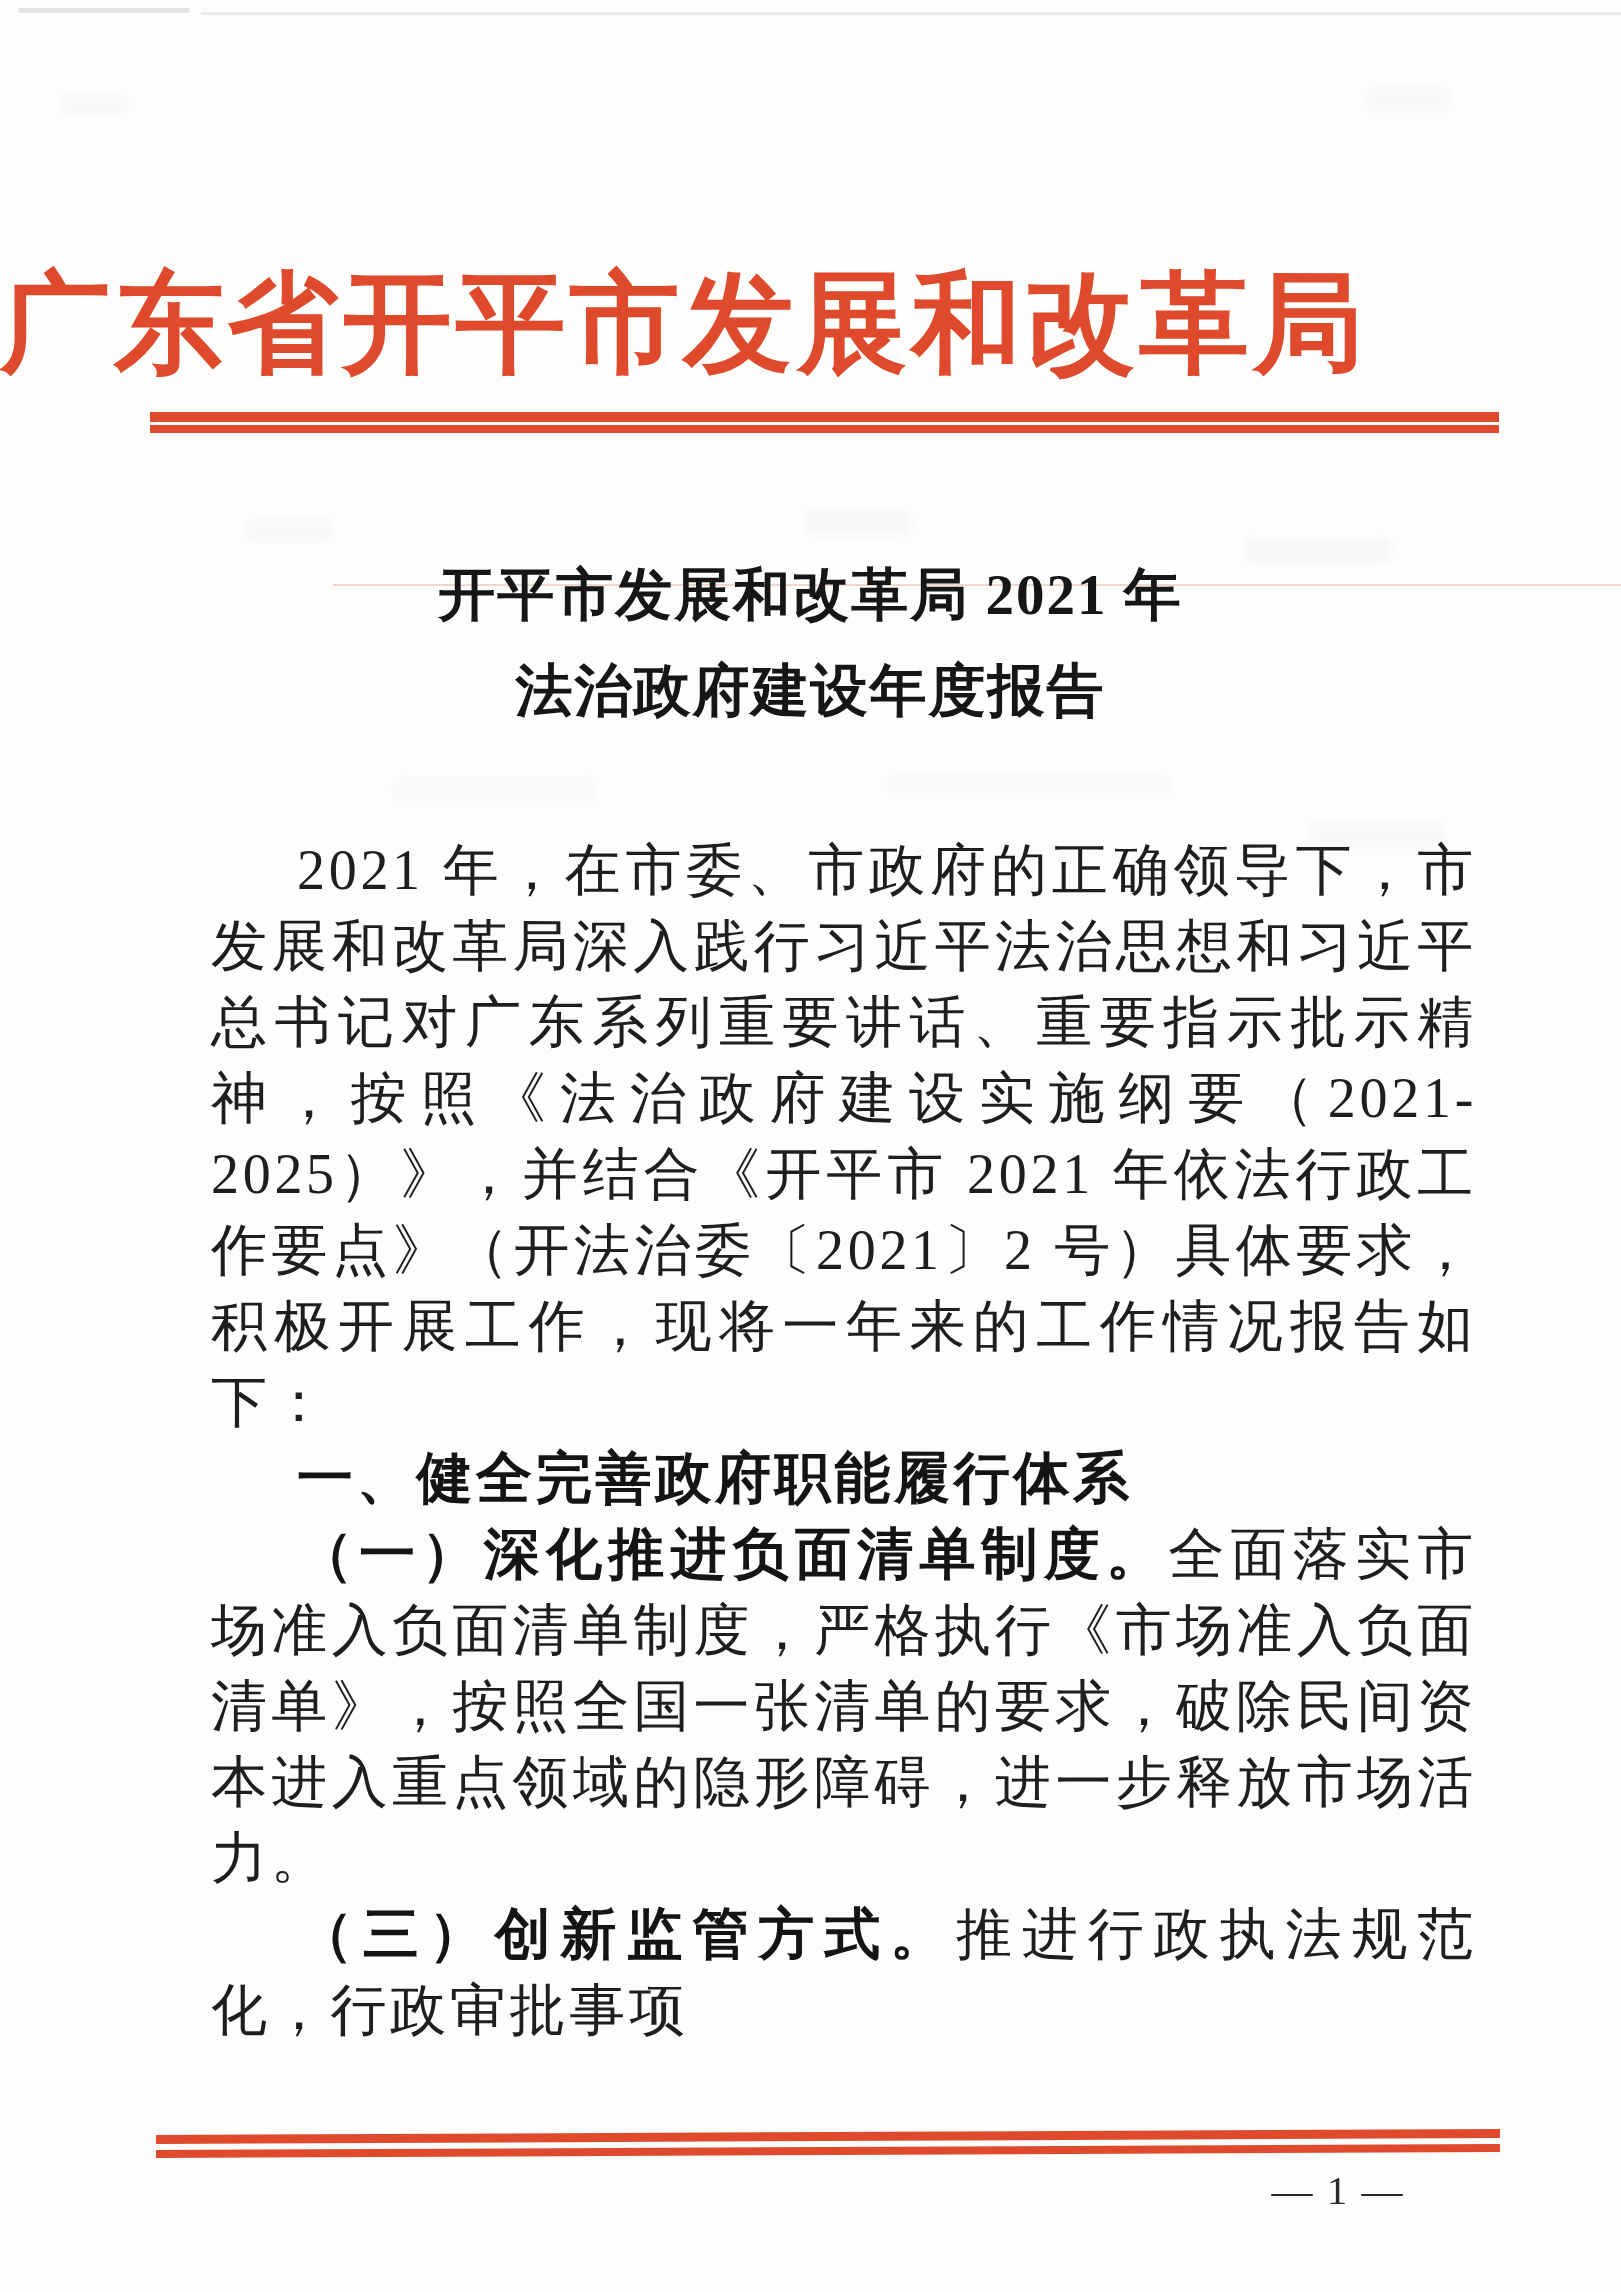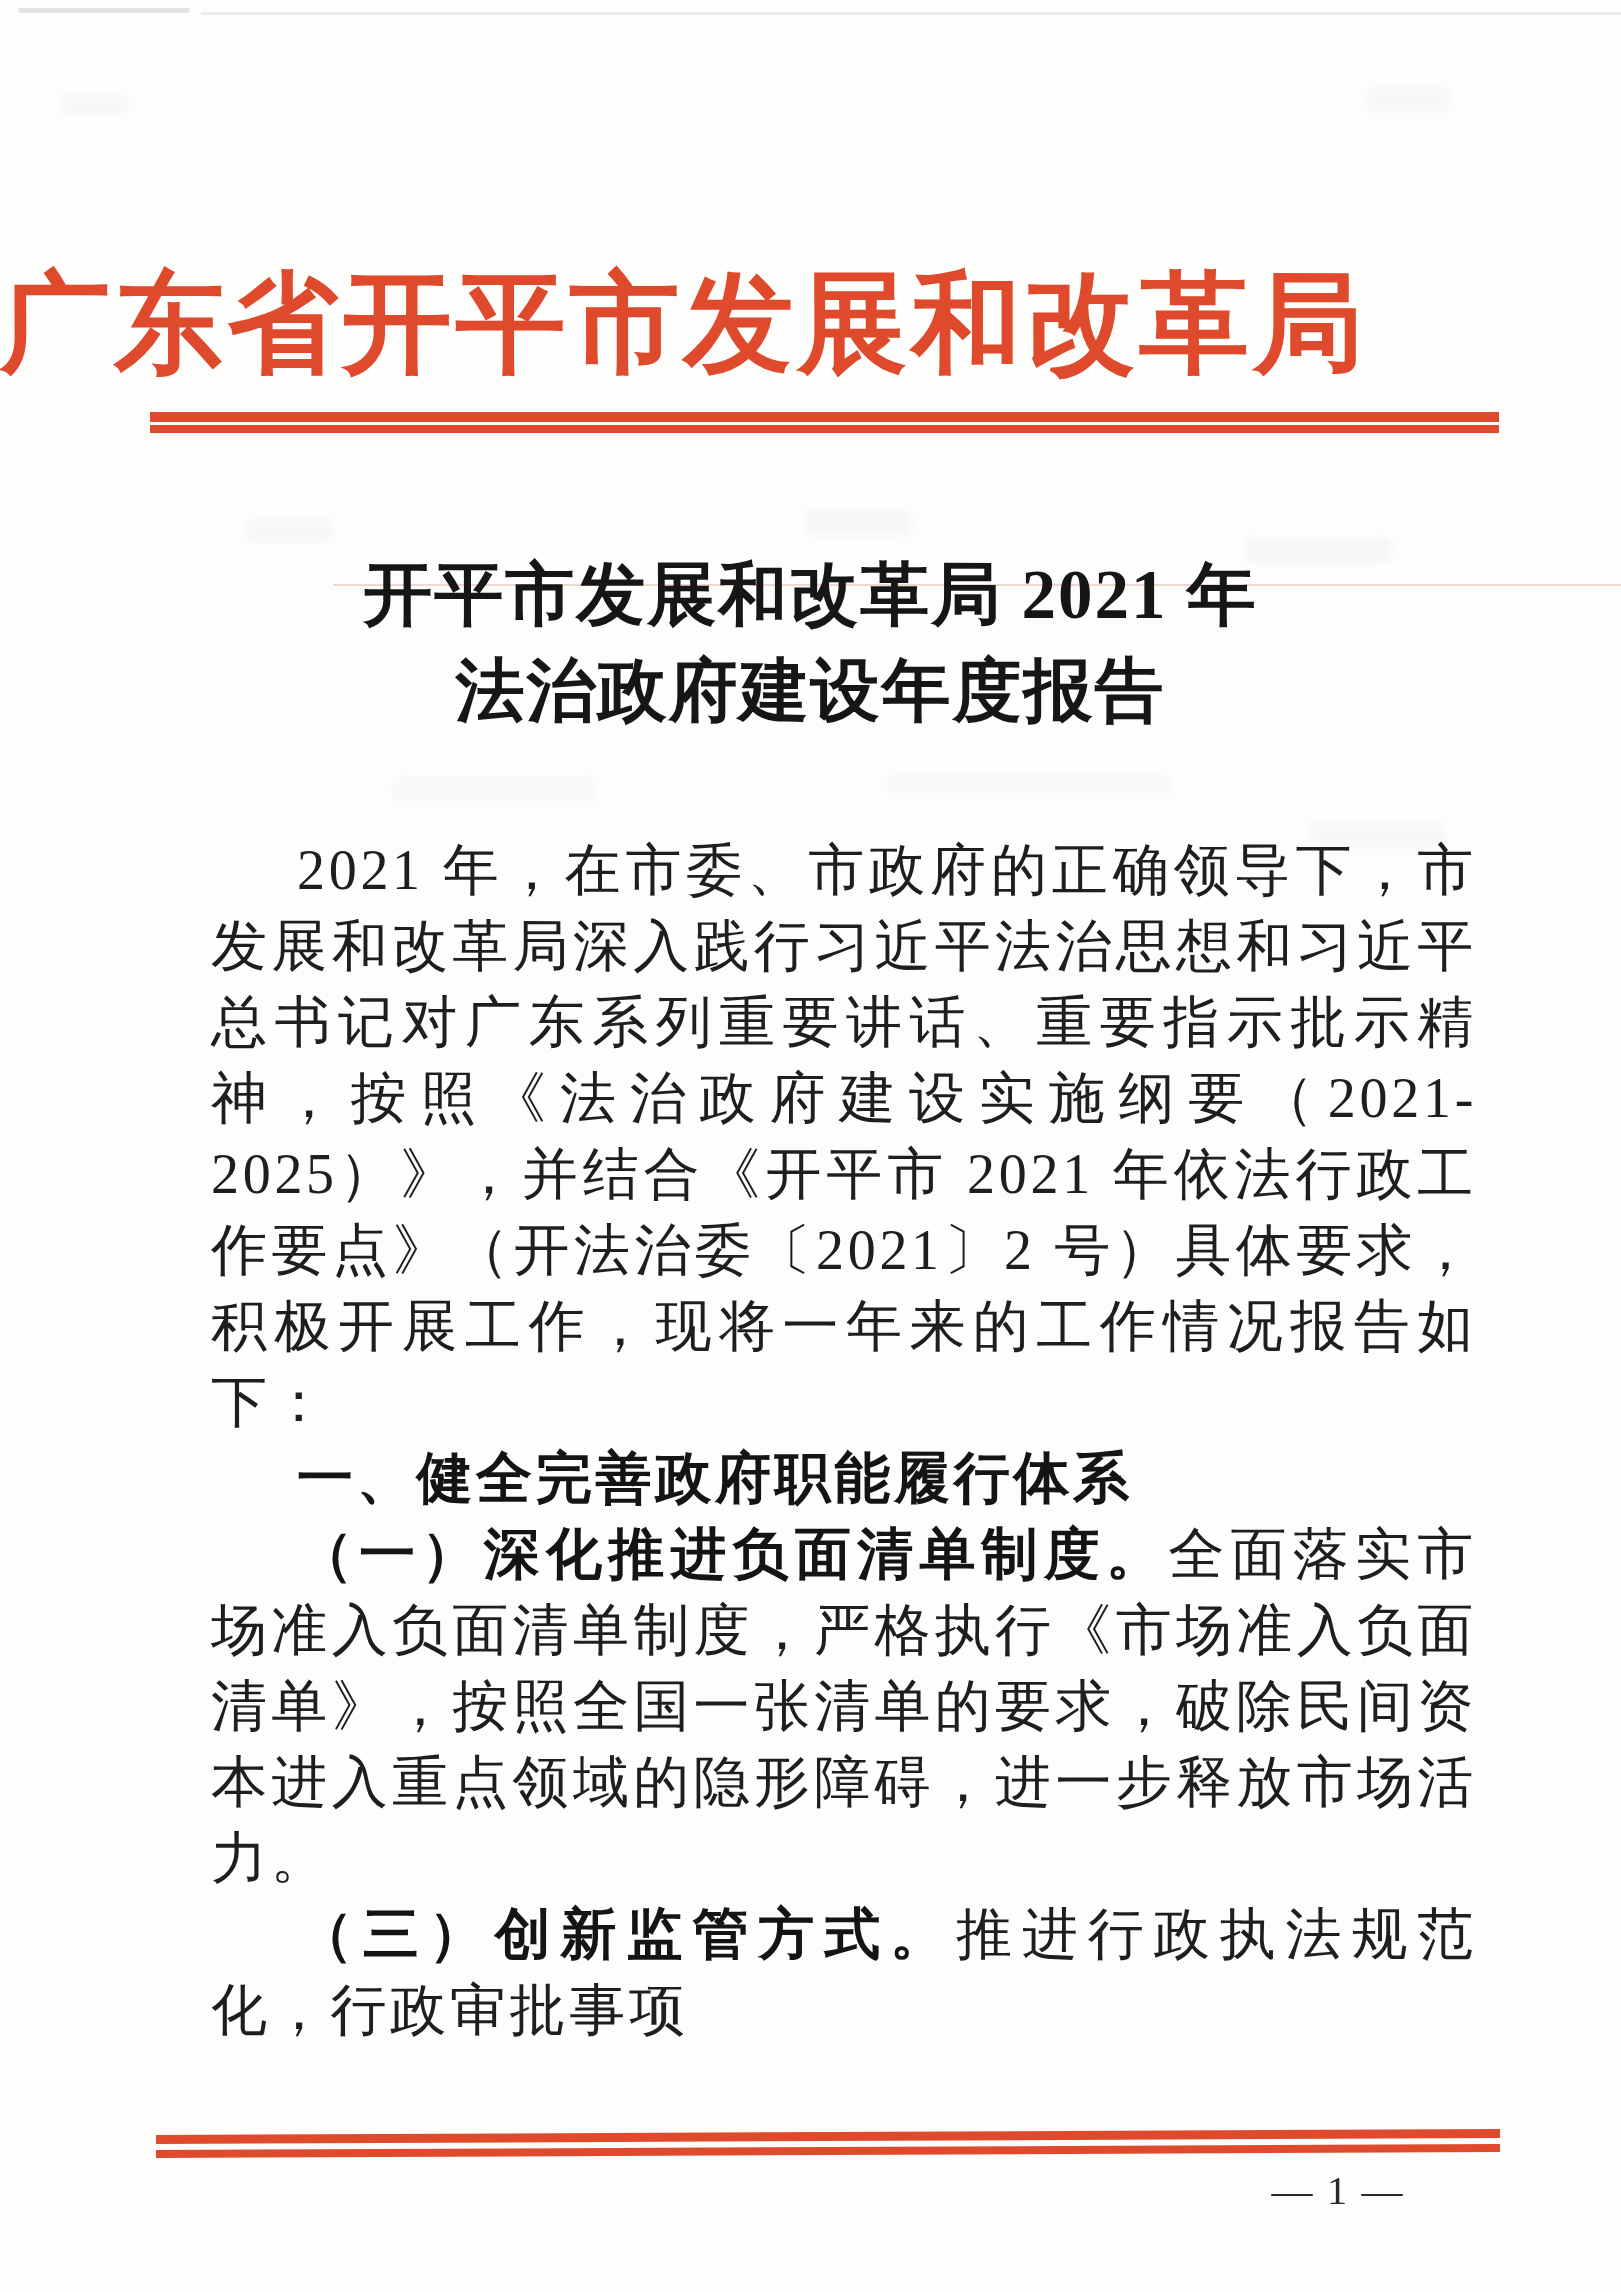--- a/index.html
+++ b/index.html
@@ -39,21 +39,21 @@
     color:var(--accent-red);
     white-space:nowrap;
   }
   .rule{position:absolute;left:150px;width:1349px;background:var(--accent-red);}
   .rule-top-thick{top:412px;height:9.8px;}
   .rule-top-thin{top:425px;height:7.8px;}
   
   .doc-title{
     position:absolute;left:0;top:547px;width:1621px;margin:0;
     text-align:center;
-    font-size:69px;line-height:96px;
+    font-size:57px;line-height:96px;
     font-weight:700;
     letter-spacing:2px;
     color:#161616;
   }
   
   .body-text{
     position:absolute;left:211px;top:832px;width:1266px;
   }
   .body-text p{
     margin:0;

